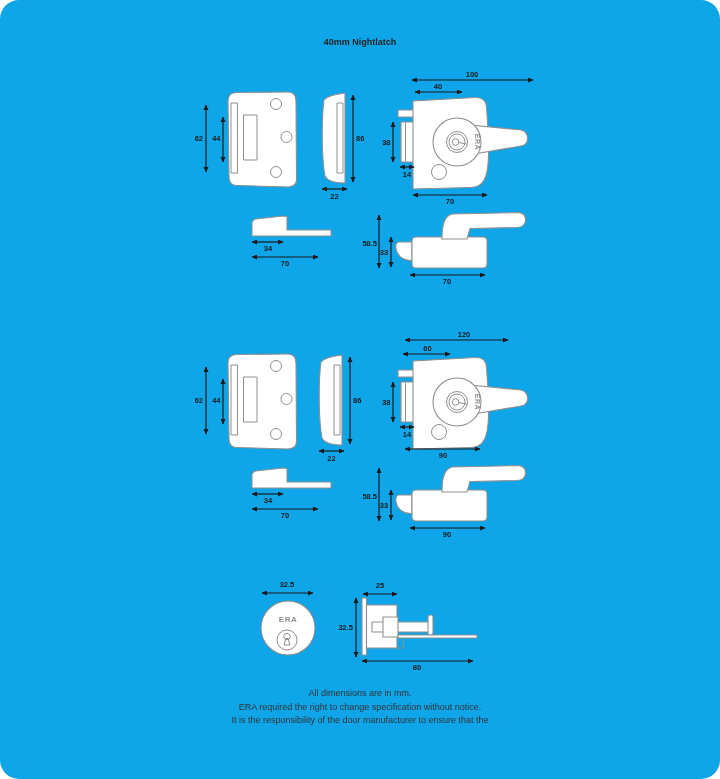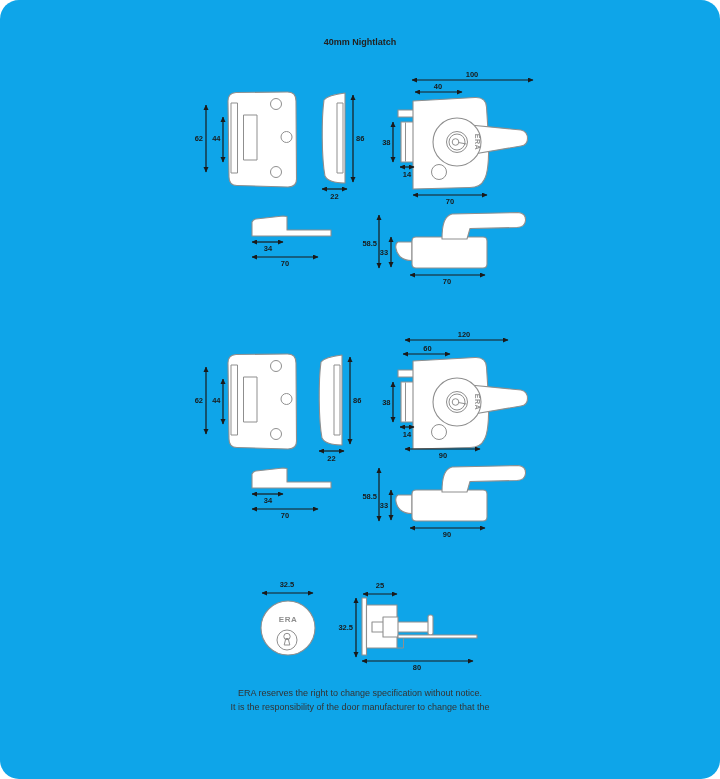--- a/index.html
+++ b/index.html
@@ -189,17 +189,18 @@
     <rect class="part" x="34" y="44" width="57" height="10"></rect>
     <rect class="part" x="45" y="39" width="15" height="20"></rect>
     <rect class="part" x="90" y="37" width="5" height="20" rx="2"></rect>
     <rect class="part" x="60" y="57" width="79" height="3"></rect>
     <path class="nf" d="M59,70 L65.5,70 L65.5,60.5"></path>
     <line class="dim" x1="24" y1="83" x2="135" y2="83"></line>
     <text class="lbl" x="79" y="92" text-anchor="middle">80</text>
   </svg>
 
   <div class="abs footer" style="top:687px">
-    <div>ERA reserves the right to change specification without notice.</div>
-    <div>It is the responsibility of the door manufacturer to change that the</div>
+    <div>All dimensions are in mm.</div>
+    <div>ERA required the right to change specification without notice.</div>
+    <div>It is the responsibility of the door manufacturer to ensure that the</div>
   </div>
 
 </div>
 
 </body></html>

